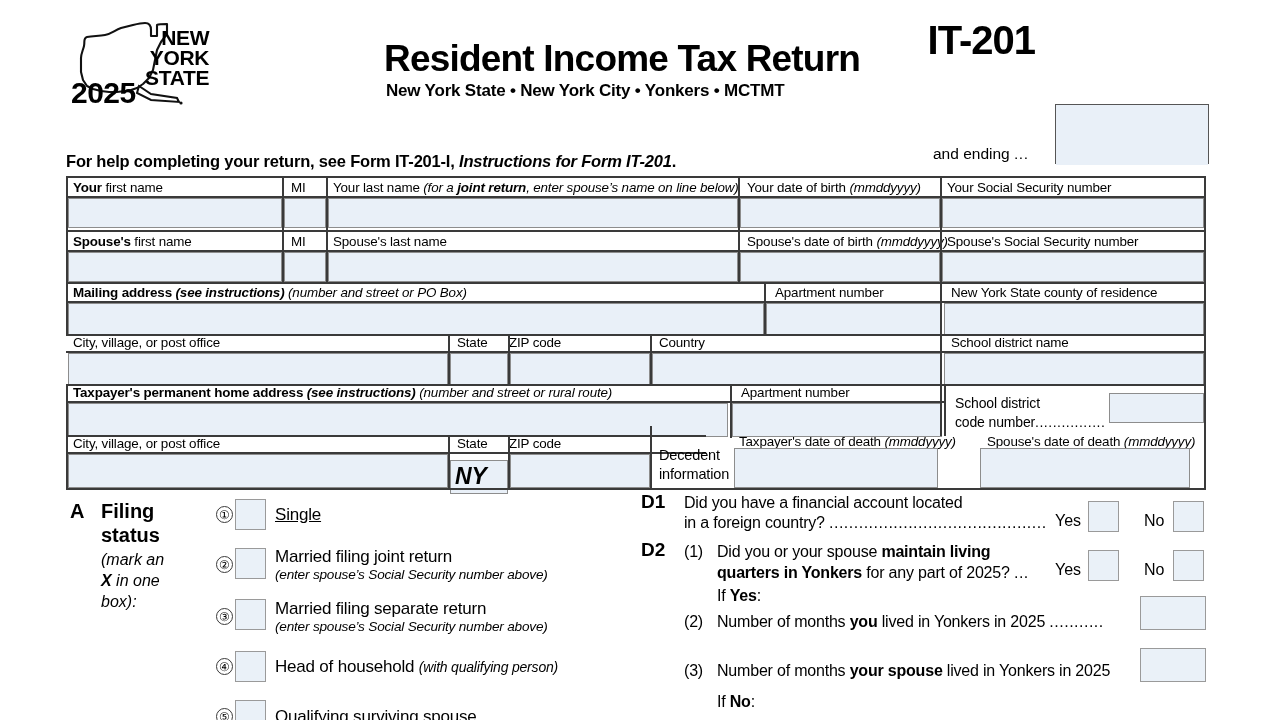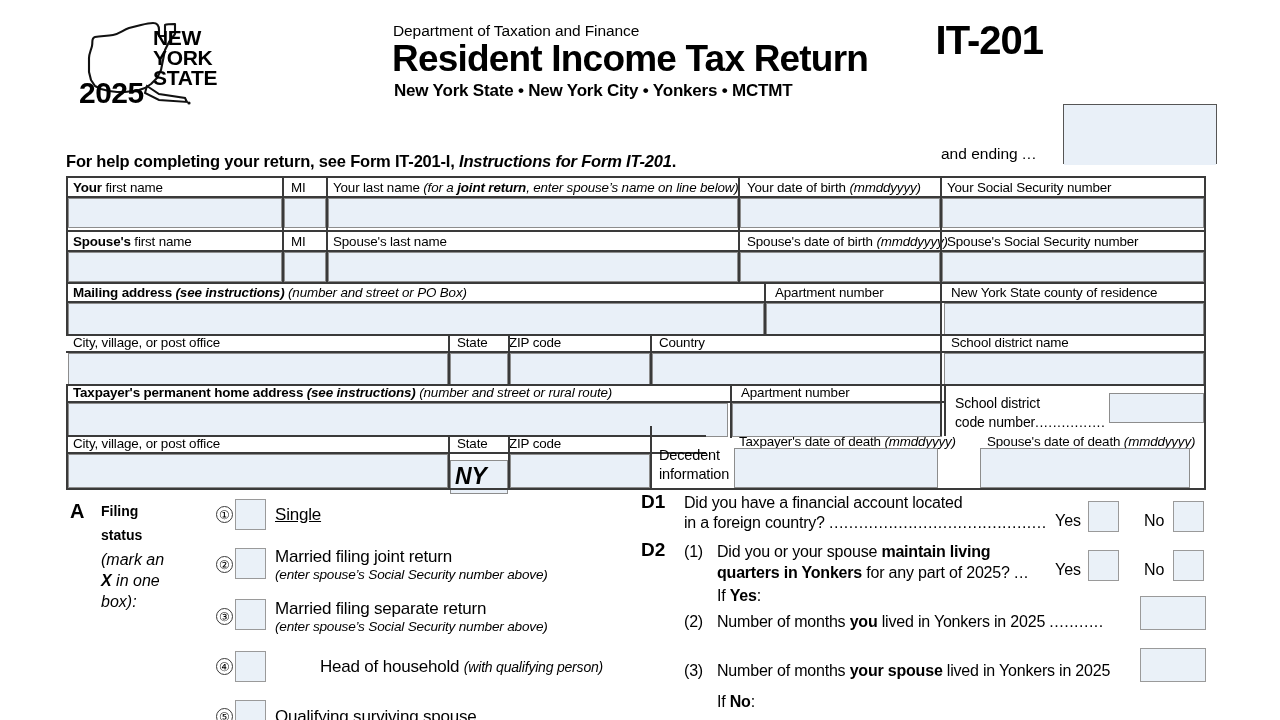--- a/index.html
+++ b/index.html
@@ -17,23 +17,24 @@
   }
   .page {
     position: relative;
     width: 1280px;
     height: 720px;
   }
 
   
   .header {
     position: absolute;
-    left: 11px; top: 0;
+    left: 3px; top: 0;
     width: 1104px;
     height: 148px;
+    text-align: right;
   }
   .logo {
     position: absolute;
     left: 64px; top: 14px;
     width: 180px; height: 96px;
   }
   .logo svg { display: block; }
   .logo-year {
     position: absolute;
     left: 4px; top: 62px;
@@ -174,21 +175,21 @@
   
   .fs-A {
     position: absolute;
     left: 70px; top: 500px;
     font-size: 20px;
     font-weight: bold;
   }
   .fs-title {
     position: absolute;
     left: 101px; top: 499px;
-    font-size: 14px;
+    font-size: 20px;
     font-weight: bold;
     line-height: 24px;
   }
   .fs-note {
     position: absolute;
     left: 101px; top: 549px;
     font-size: 16px;
     font-style: italic;
     line-height: 21px;
   }
@@ -279,21 +280,20 @@
         <circle cx="114" cy="89" r="1.6" fill="#111"></circle>
       </svg>
       <div class="logo-words">
         <div>NEW</div>
         <div>YORK</div>
         <div>STATE</div>
       </div>
       <div class="logo-year">2025</div>
     </div>
 
-    <div class="dept-line">Department of Taxation and Finance</div>
     <div class="main-title">Resident Income Tax Return</div>
     <div class="sub-title">New York State • New York City • Yonkers • MCTMT</div>
     <div class="form-no">IT-201</div>
 
     <div class="and-ending">
       <span>and ending</span>
       <span class="dots">...</span>
     </div>
 
     <div class="fy-boxes">
@@ -465,21 +465,21 @@
     <div class="fs-label" style="left:275px; top:547px;">Married filing joint return</div>
     <div class="fs-sub" style="left:275px; top:567px;">(enter spouse’s Social Security number above)</div>
 
     <div class="circ" style="left:216px; top:608px;">③</div>
     <div class="cbox" style="left:235px; top:599px;"></div>
     <div class="fs-label" style="left:275px; top:599px;">Married filing separate return</div>
     <div class="fs-sub" style="left:275px; top:619px;">(enter spouse’s Social Security number above)</div>
 
     <div class="circ" style="left:216px; top:658px;">④</div>
     <div class="cbox" style="left:235px; top:651px;"></div>
-    <div class="fs-label" style="left:275px; top:657px;margin-left:45px;">
+    <div class="fs-label" style="left:275px; top:657px;">
       <span>Head of household</span>
       <i class="fs-inline-it">(with qualifying person)</i>
     </div>
 
     <div class="circ" style="left:216px; top:708px;">⑤</div>
     <div class="cbox" style="left:235px; top:700px;"></div>
     <div class="fs-label" style="left:275px; top:707px;">Qualifying surviving spouse</div>
   </div>
 
   <div>

